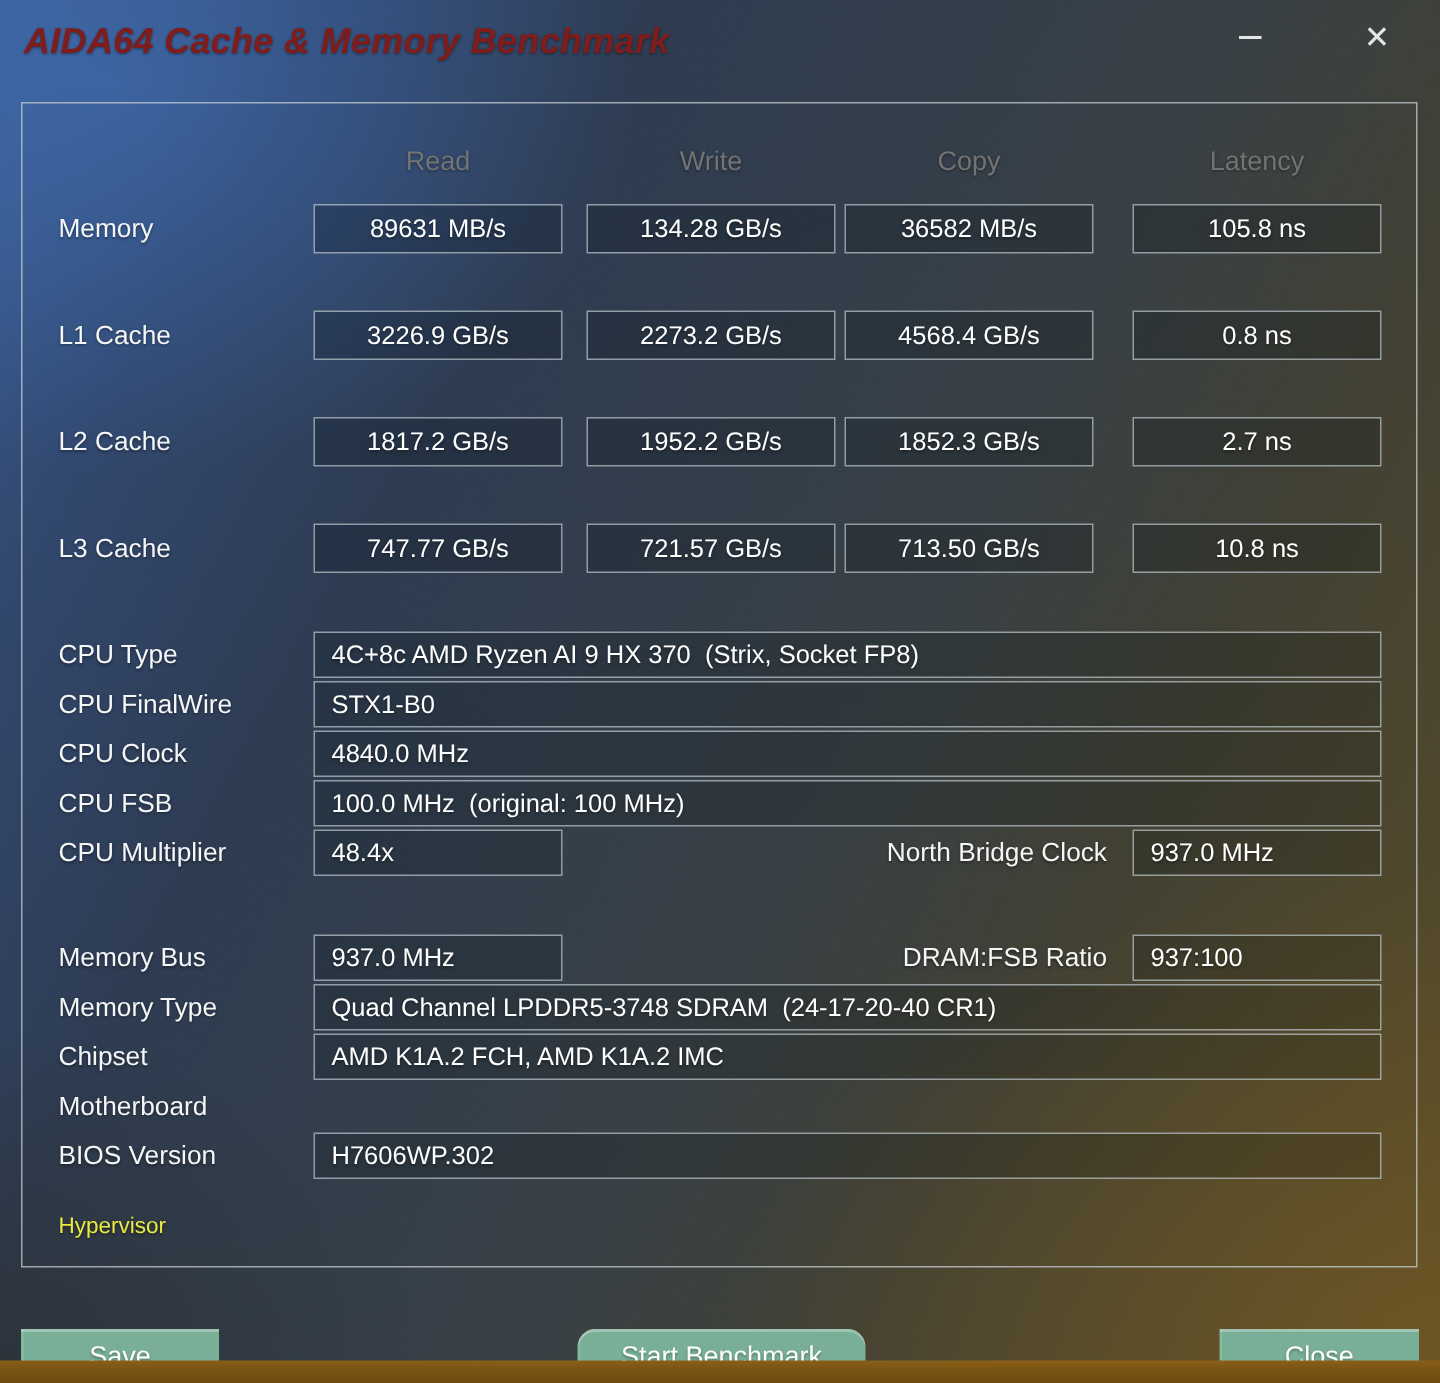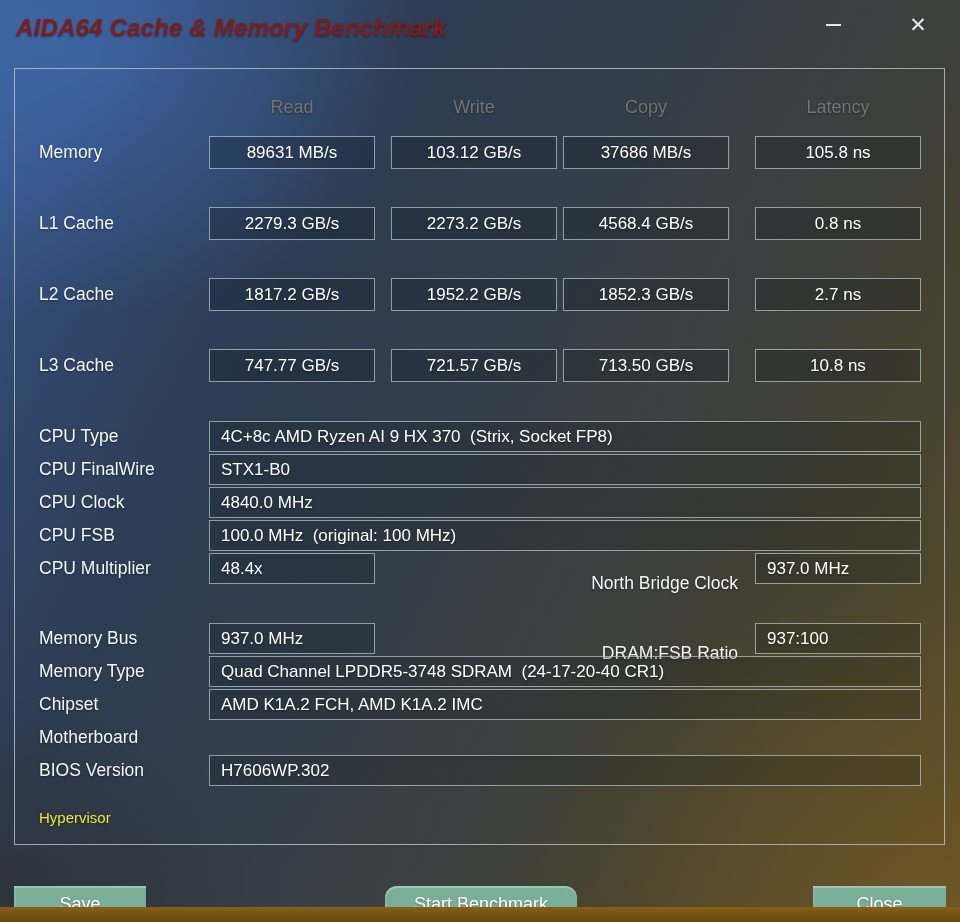--- a/index.html
+++ b/index.html
@@ -35,21 +35,21 @@
              display:flex;align-items:center;justify-content:center;color:#fff;font-size:17px;
              text-shadow:0 1px 2px rgba(0,0,0,.35);}
   .c1{left:194px}.c2{left:376px}.c3{left:548px}.c4{left:740px}
   .info-box{position:absolute;left:194px;width:712px;height:31px;box-sizing:border-box;
             border:1px solid rgba(198,208,214,.68);background:rgba(6,14,18,.18);
             display:flex;align-items:center;padding-left:11px;color:#fff;font-size:17px;
             text-shadow:0 1px 2px rgba(0,0,0,.35);}
   .info-box.half{width:166px;}
   .info-box.right{left:740px;width:166px;}
   .mid-label{position:absolute;left:376px;width:347px;height:31px;display:flex;align-items:center;
-             justify-content:flex-end;color:#f4f6f7;font-size:17.5px;text-shadow:0 1px 2px rgba(0,0,0,.4);margin-top:15px;}
+             justify-content:flex-end;color:#f4f6f7;font-size:17.5px;text-shadow:0 1px 2px rgba(0,0,0,.4);}
   .hyper-label{position:absolute;left:24px;height:40px;display:flex;align-items:center;
                color:#e9eb3c;font-size:15px;text-shadow:0 1px 2px rgba(0,0,0,.4);}
   .version{position:absolute;left:194px;width:712px;height:40px;display:flex;align-items:center;
            justify-content:flex-end;color:#cbccc6;font-size:17px;text-shadow:0 1px 2px rgba(0,0,0,.35);}
   
   .btn{position:absolute;top:862px;height:36px;background:#79af97;border:none;cursor:pointer;
        color:#fff;font-size:18px;font-family:inherit;text-shadow:0 1px 2px rgba(0,0,0,.3);
        box-shadow:inset 0 2px 0 rgba(255,255,255,.28), inset 0 -2px 0 rgba(255,255,255,.14),
                   inset 2px 0 0 rgba(255,255,255,.10);margin-top:24px;}
   .btn-save{left:14px;width:132px;}
@@ -80,26 +80,26 @@
 
 <div class="panel">
 
   <div class="col-head c1" style="top:28px" data-bind="bench.columns.0">Read</div>
   <div class="col-head c2" style="top:28px" data-bind="bench.columns.1">Write</div>
   <div class="col-head c3" style="top:28px" data-bind="bench.columns.2">Copy</div>
   <div class="col-head c4" style="top:28px" data-bind="bench.columns.3">Latency</div>
 
   <div class="row-label" style="top:67px" data-bind="bench.rows.0.label">Memory</div>
   <div class="bench-box c1" style="top:67px" data-bind="bench.rows.0.read">89631 MB/s</div>
-  <div class="bench-box c2" style="top:67px" data-bind="bench.rows.0.write">103.12 GB/s</div>
-  <div class="bench-box c3" style="top:67px" data-bind="bench.rows.0.copy">37686 MB/s</div>
+  <div class="bench-box c2" style="top:67px" data-bind="bench.rows.0.write">134.28 GB/s</div>
+  <div class="bench-box c3" style="top:67px" data-bind="bench.rows.0.copy">36582 MB/s</div>
   <div class="bench-box c4" style="top:67px" data-bind="bench.rows.0.latency">105.8 ns</div>
 
   <div class="row-label" style="top:138px" data-bind="bench.rows.1.label">L1 Cache</div>
-  <div class="bench-box c1" style="top:138px" data-bind="bench.rows.1.read">2279.3 GB/s</div>
+  <div class="bench-box c1" style="top:138px" data-bind="bench.rows.1.read">3226.9 GB/s</div>
   <div class="bench-box c2" style="top:138px" data-bind="bench.rows.1.write">2273.2 GB/s</div>
   <div class="bench-box c3" style="top:138px" data-bind="bench.rows.1.copy">4568.4 GB/s</div>
   <div class="bench-box c4" style="top:138px" data-bind="bench.rows.1.latency">0.8 ns</div>
 
   <div class="row-label" style="top:209px" data-bind="bench.rows.2.label">L2 Cache</div>
   <div class="bench-box c1" style="top:209px" data-bind="bench.rows.2.read">1817.2 GB/s</div>
   <div class="bench-box c2" style="top:209px" data-bind="bench.rows.2.write">1952.2 GB/s</div>
   <div class="bench-box c3" style="top:209px" data-bind="bench.rows.2.copy">1852.3 GB/s</div>
   <div class="bench-box c4" style="top:209px" data-bind="bench.rows.2.latency">2.7 ns</div>
 

